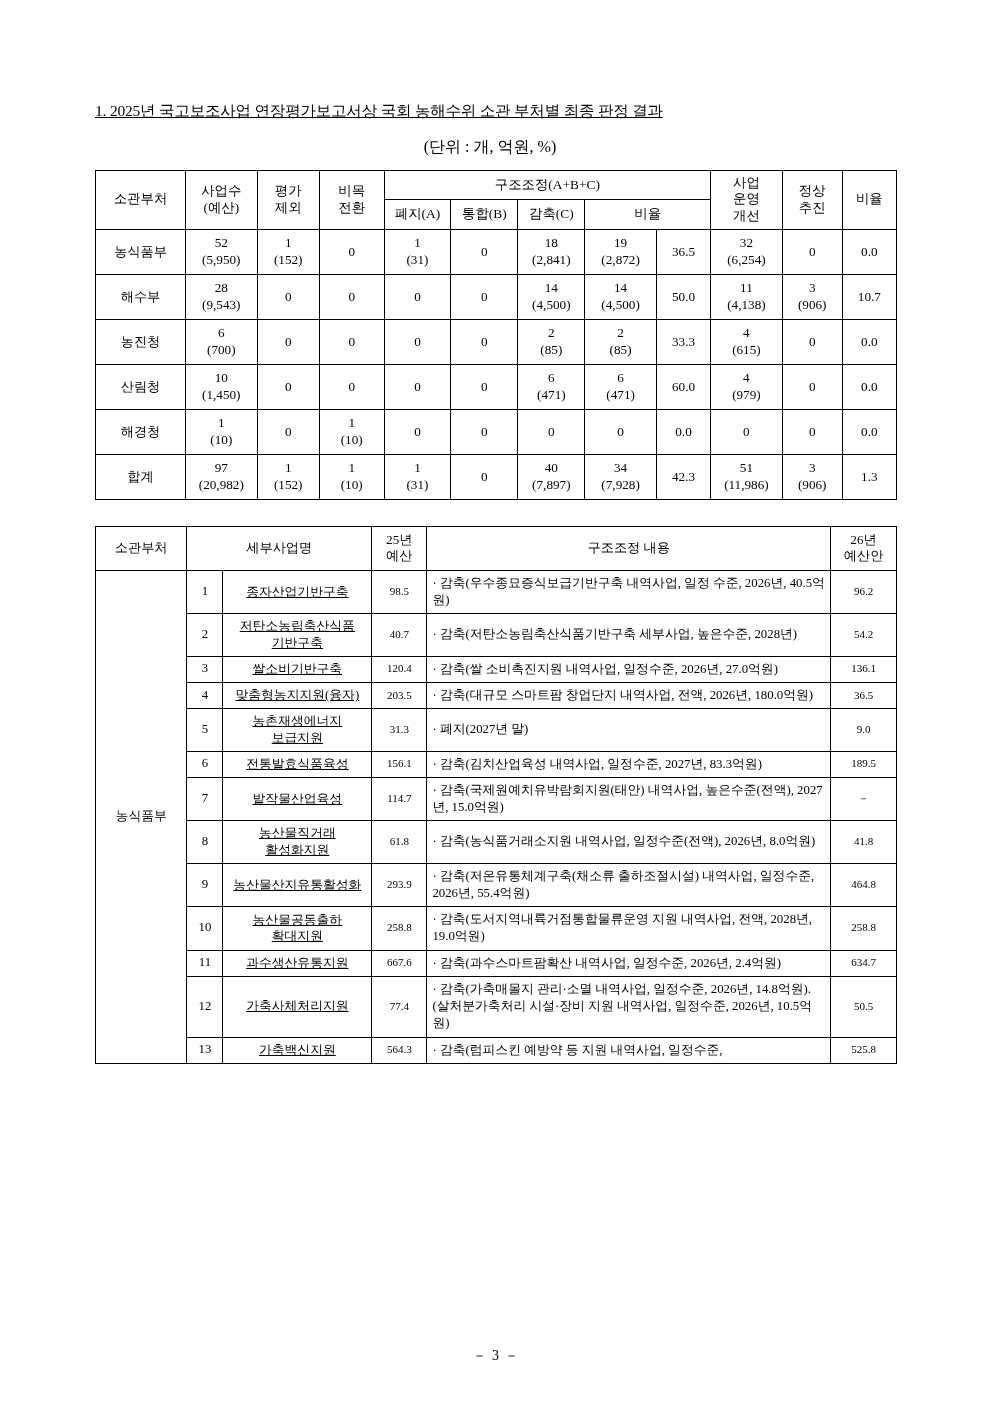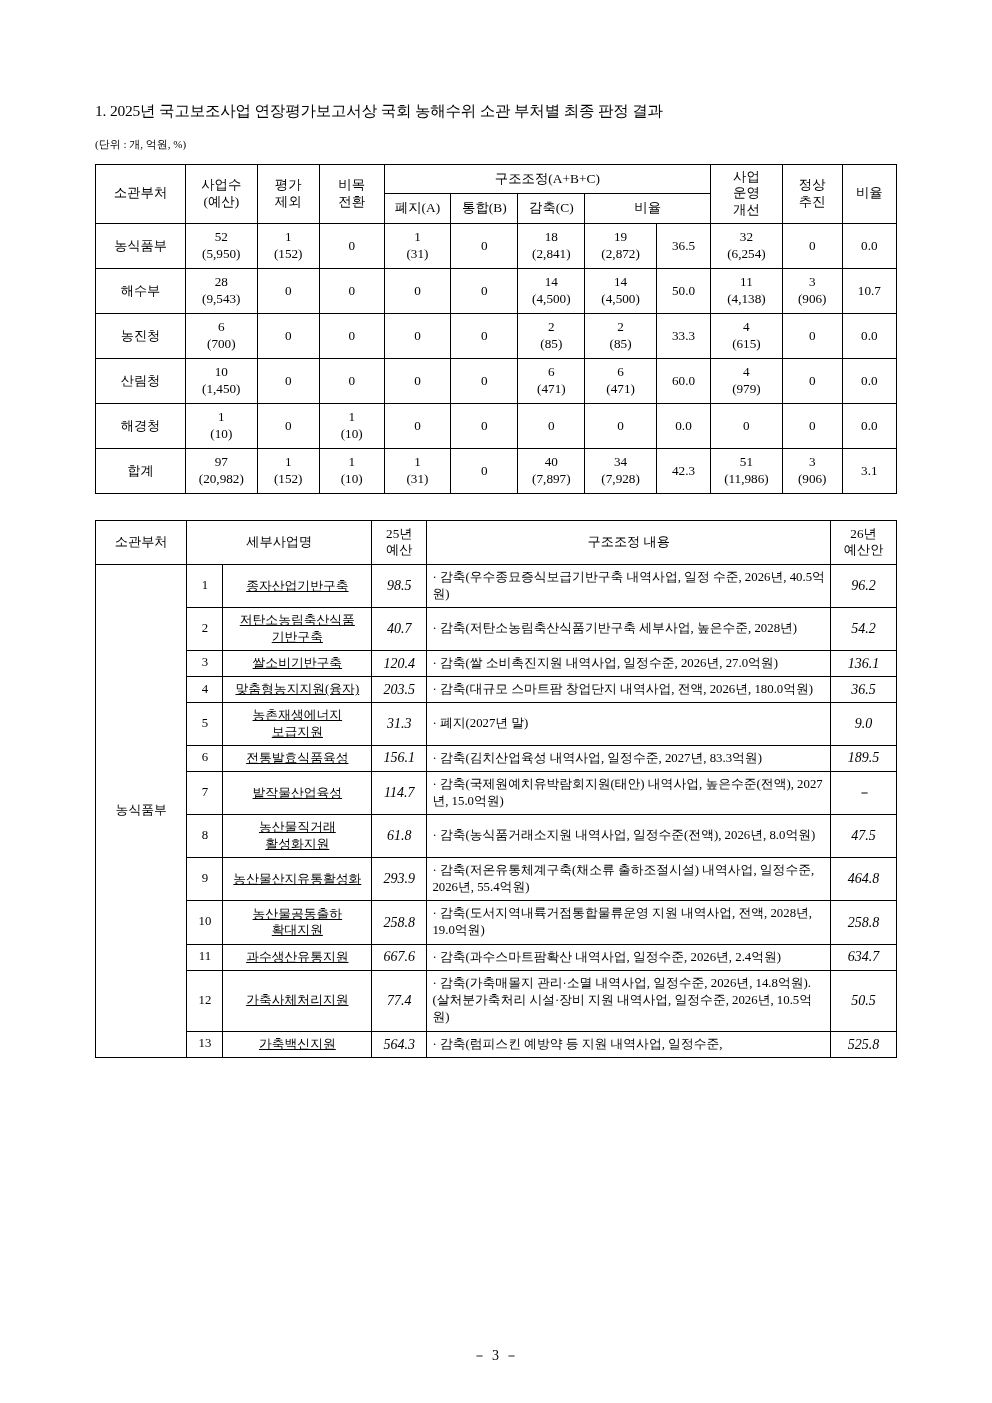--- a/index.html
+++ b/index.html
@@ -19,24 +19,25 @@
     width: 992px;
     height: 1403px;
     box-sizing: border-box;
     padding: 100px 95px 0 95px;
   }
   .section-title {
     font-size: 15.5px;
     line-height: 1.4;
     margin: 0 0 6px 0;
     letter-spacing: -0.2px;
+    text-decoration: underline;
   }
   .unit-note {
-    text-align: left;
-    font-size: 11px;
+    text-align: center;
+    font-size: 16px;
     margin: 15px 0 12px 0;
     padding-right: 12px;
   }
   table {
     border-collapse: collapse;
     width: 100%;
     table-layout: fixed;
   }
   table.t1 td, table.t1 th,
   table.t2 td, table.t2 th {
@@ -73,22 +74,21 @@
     text-align: left;
     padding: 4px 5px;
     line-height: 1.35;
   }
   table.t2 td.name {
     line-height: 1.3;
     padding: 4px 2px;
     text-decoration: underline;
   }
   table.t2 td.budget {
-    font-size: 14px;
-    font-style: italic;
+    font-size: 11px;
   }
   table.t2 .colhdr td {
     font-size: 13.2px;
     padding: 5px 2px;
     line-height: 1.25;
   }
   td.dept {
     font-size: 13.2px;
   }
   .page-num {
@@ -325,21 +325,21 @@
         </td>
         <td class="body-cell">42.3</td>
         <td class="body-cell stacked">
           <span class="top">51</span>
           <span class="bot">(11,986)</span>
         </td>
         <td class="body-cell stacked">
           <span class="top">3</span>
           <span class="bot">(906)</span>
         </td>
-        <td class="body-cell">3.1</td>
+        <td class="body-cell">1.3</td>
       </tr>
     </tbody>
   </table>
 
 
   <table class="t2">
     <colgroup>
       <col style="width:86px">
       <col style="width:34px">
       <col style="width:140px">
@@ -410,21 +410,21 @@
         <td class="name">밭작물산업육성</td>
         <td class="budget">114.7</td>
         <td class="left">· 감축(국제원예치유박람회지원(태안) 내역사업, 높은수준(전액), 2027년, 15.0억원)</td>
         <td class="budget">－</td>
       </tr>
       <tr>
         <td>8</td>
         <td class="name">농산물직거래<br>활성화지원</td>
         <td class="budget">61.8</td>
         <td class="left">·  감축(농식품거래소지원 내역사업,  일정수준(전액), 2026년, 8.0억원)</td>
-        <td class="budget">47.5</td>
+        <td class="budget">41.8</td>
       </tr>
       <tr>
         <td>9</td>
         <td class="name">농산물산지유통활성화</td>
         <td class="budget">293.9</td>
         <td class="left">· 감축(저온유통체계구축(채소류 출하조절시설) 내역사업, 일정수준, 2026년, 55.4억원)</td>
         <td class="budget">464.8</td>
       </tr>
       <tr>
         <td>10</td>

